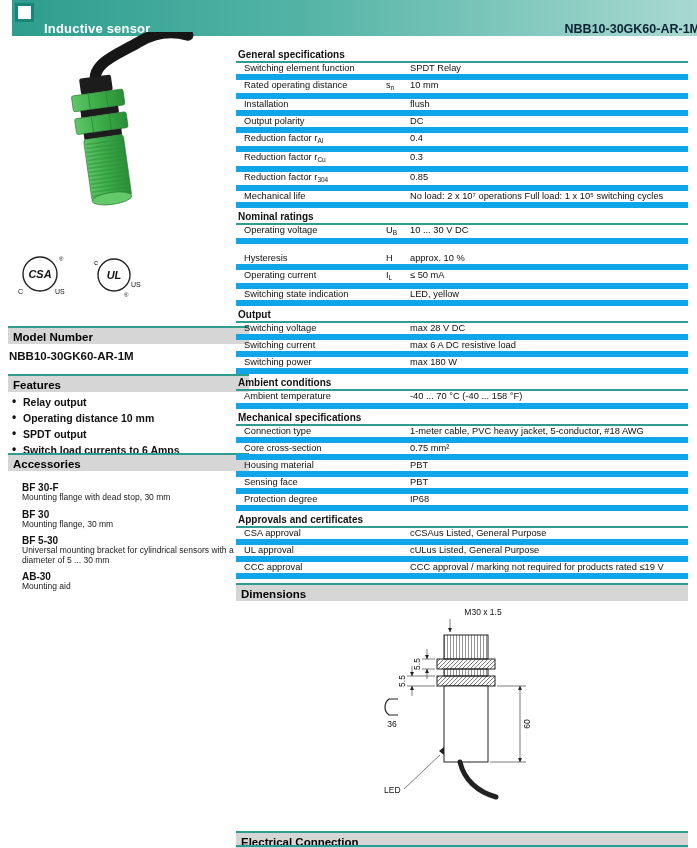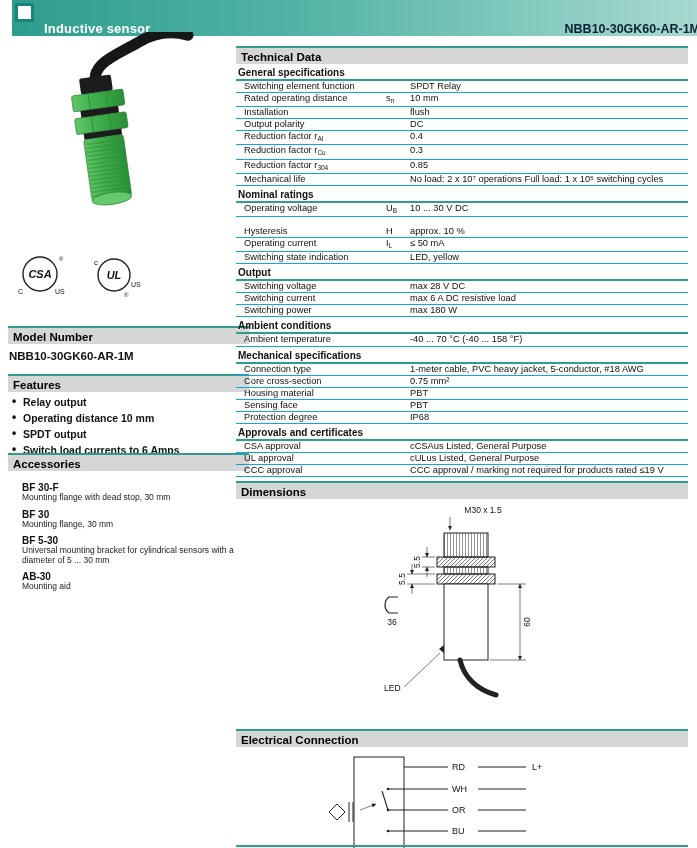--- a/index.html
+++ b/index.html
@@ -30,21 +30,21 @@
   .features li{font-size:10.5px;font-weight:bold;margin-bottom:5px;padding-left:11px;position:relative;line-height:11px}
   .features li::before{content:"\2022";position:absolute;left:0;top:-1px;font-size:12px}
   .bar-acc{top:453px}
   .acc{position:absolute;left:22px;top:476px;width:220px}
   .acc-name{font-size:10px;font-weight:bold;margin-top:6px;line-height:11px}
   .acc-desc{font-size:8.5px;line-height:9.5px;color:#1a1a1a}
 
   
   .rightcol{position:absolute;left:236px;top:46px;width:452px}
   .tsection{font-size:10px;font-weight:bold;border-bottom:2px solid #2e9d8e;padding:2px 0 1px 2px;margin-top:1px}
-  .trow{display:flex;border-bottom:1px solid #0ea5e9;font-size:9.3px;line-height:9.6px;padding:1px 0 0.5px 0}
+  .trow{display:flex;border-bottom:6px solid #0ea5e9;font-size:9.3px;line-height:9.6px;padding:1px 0 0.5px 0}
   .tlabel{width:150px;padding-left:8px}
   .tsym{width:24px}
   .tval{flex:1;padding-right:2px}
   .tspacer{height:9px}
   sub{font-size:6.5px;vertical-align:-2px}
   .mt{margin-top:4px}
 
   svg{display:block}
   .dims{margin:2px auto 0 auto}
   .elec{margin:4px auto 0 auto}
@@ -128,21 +128,20 @@
       <div class="acc-desc">Mounting flange with dead stop, 30 mm</div>
       <div class="acc-name">BF 30</div>
       <div class="acc-desc">Mounting flange, 30 mm</div>
       <div class="acc-name">BF 5-30</div>
       <div class="acc-desc">Universal mounting bracket for cylindrical sensors with a diameter of 5 ... 30 mm</div>
       <div class="acc-name">AB-30</div>
       <div class="acc-desc">Mounting aid</div>
     </div>
 
   <div class="rightcol">
-    <div class="secbar">Technical Data</div>
     <div id="tech-rows">
         <div class="tsection">General specifications</div>
         <div class="trow">
           <span class="tlabel">Switching element function</span>
           <span class="tsym"></span>
           <span class="tval">SPDT Relay</span>
         </div>
         <div class="trow">
           <span class="tlabel">Rated operating distance</span>
           <span class="tsym">s<sub>n</sub></span>

